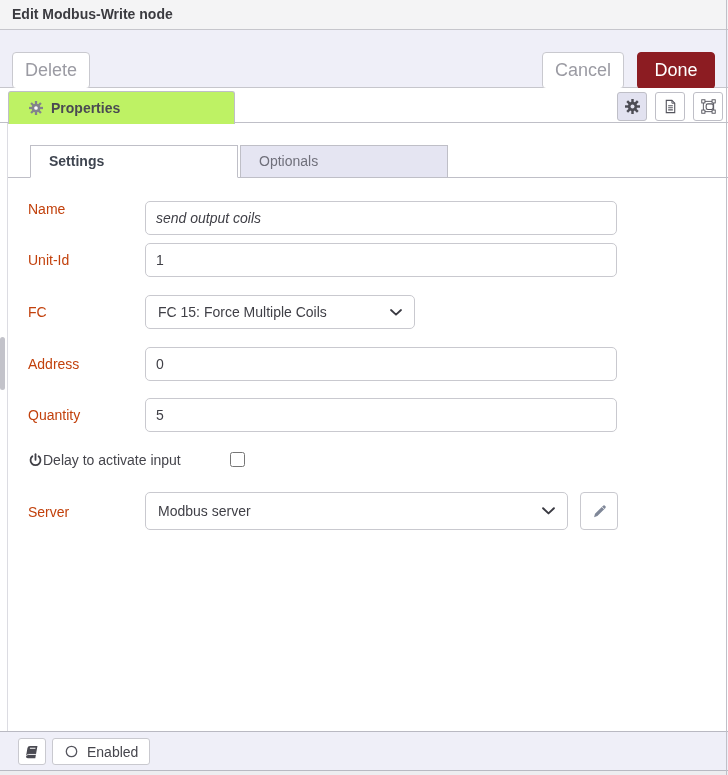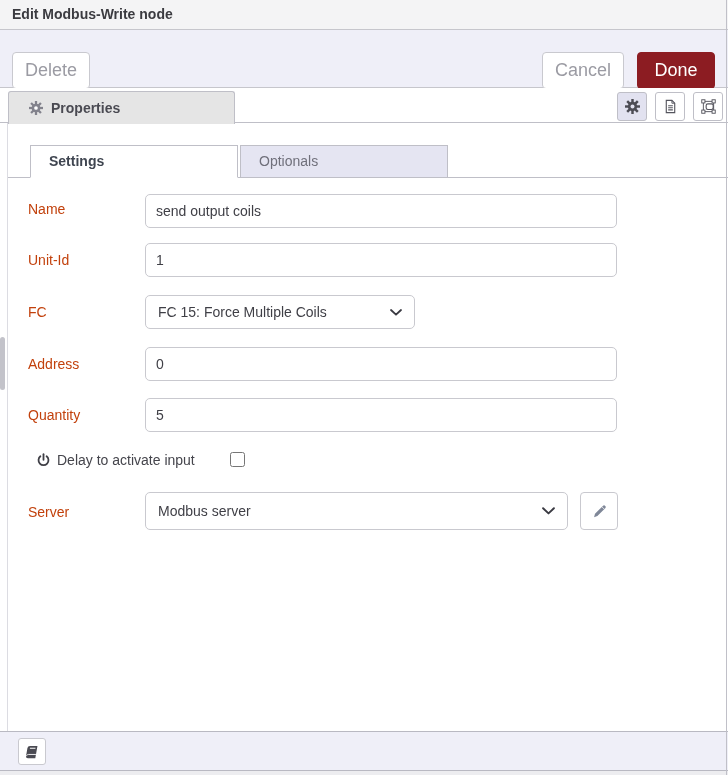--- a/index.html
+++ b/index.html
@@ -14,21 +14,21 @@
   
   .toolbar { position:absolute; top:30px; left:0; width:728px; height:58px; background:#efeff8; border-bottom:1px solid #c6c6cc; }
   .btn { position:absolute; top:11px; height:37px; background:#fff; border:1px solid #c9c9cf; border-radius:4px; font-size:18px; color:#9b9ba3; cursor:pointer; font-family:inherit;margin-top:11px; }
   .btn-delete { left:12px; width:78px; }
   .btn-cancel { left:542px; width:82px; }
   .btn-done { left:637px; width:78px; background:#8c1c22; border-color:#8c1c22; color:#fff; }
 
   
   .traybar { position:absolute; top:88px; left:0; width:728px; height:35px; background:#fff; }
   .traybar .ruler { position:absolute; left:0; bottom:0; width:728px; height:1px; background:#bfbfc7; }
-  .prop-tab { position:absolute; left:8px; top:3px; width:227px; height:33px; background:#e5e5e5; border:1px solid #bfbfc7; border-bottom:none; border-radius:3px 3px 0 0; display:flex; align-items:center; gap:8px; padding-left:20px; font-weight:bold; color:#4a4a52; z-index:2; cursor:pointer; }
+  .prop-tab { position:absolute; left:8px; top:3px; width:227px; height:33px; background:#bef264; border:1px solid #bfbfc7; border-bottom:none; border-radius:3px 3px 0 0; display:flex; align-items:center; gap:8px; padding-left:20px; font-weight:bold; color:#4a4a52; z-index:2; cursor:pointer; }
   .tray-icons { position:absolute; right:5px; top:4px; display:flex; gap:8px; z-index:2; }
   .tray-btn { width:30px; height:29px; background:#fff; border:1px solid #bfbfc7; border-radius:3px; display:flex; align-items:center; justify-content:center; cursor:pointer; }
   .tray-btn.active { background:#e2e2f0; }
 
   
   .content { position:absolute; top:123px; left:0; width:728px; height:608px; background:#fff; }
   .content .left-line { position:absolute; left:7px; top:0; width:1px; height:608px; background:#dcdce2; }
   .scroll-thumb { position:absolute; left:0; top:214px; width:5px; height:53px; background:#c3c3ca; border-radius:3px; cursor:grab; }
 
   
@@ -36,21 +36,21 @@
   .subtabs { position:absolute; left:30px; top:22px; display:flex; z-index:2; }
   .subtab { width:208px; height:33px; line-height:31px; padding-left:18px; cursor:pointer; }
   .subtab.active { background:#fff; border:1px solid #bfbfc7; border-bottom:1px solid #fff; font-weight:bold; color:#3f4550; }
   .subtab.inactive { background:#e5e5f2; border:1px solid #bfbfc7; border-bottom:none; height:32px; color:#70707b; margin-left:2px; }
 
   
   .flabel { position:absolute; left:28px; color:#c2410c; line-height:16px; }
   .finput { position:absolute; left:145px; width:472px; height:34px; border:1px solid #c9c9cf; border-radius:5px; padding:0 10px; font-size:14px; color:#3f3f46; font-family:inherit; background:#fff; }
   .fselect { position:absolute; left:145px; height:34px; border:1px solid #c9c9cf; border-radius:5px; background:#fff; display:flex; align-items:center; padding:0 12px; color:#3f3f46; cursor:pointer; }
   .fselect .sel-text { flex:1; }
-  .delay-row { position:absolute; left:36px; top:329px; display:flex; align-items:center; gap:6px; }
+  .delay-row { position:absolute; left:28px; top:329px; display:flex; align-items:center; }
   .delay-row .dlabel { color:#45454c; }
   .delay-check { position:absolute; left:230px; top:329px; width:15px; height:15px; cursor:pointer; }
   .pencil-btn { position:absolute; left:580px; top:369px; width:38px; height:38px; background:#fff; border:1px solid #c9c9cf; border-radius:4px; display:flex; align-items:center; justify-content:center; cursor:pointer; }
 
   
   .footer { position:absolute; top:731px; left:0; width:728px; height:40px; background:#efeff8; border-top:1px solid #b9b9c2; border-bottom:1px solid #b9b9c2; }
   .book-btn { position:absolute; left:18px; top:6px; width:28px; height:27px; background:#fff; border:1px solid #c9c9cf; border-radius:3px; display:flex; align-items:center; justify-content:center; cursor:pointer; }
   .enabled-btn { position:absolute; left:52px; top:6px; width:98px; height:27px; background:#fff; border:1px solid #c9c9cf; border-radius:3px; display:flex; align-items:center; gap:9px; padding:0 12px; cursor:pointer; color:#45454c; font-size:14px; font-family:inherit; }
   .bottom-strip { position:absolute; top:771px; left:0; width:728px; height:4px; background:#ededf0; }
 
@@ -135,21 +135,21 @@
     <div class="subtabs">
       <div class="subtab active">
         <span>Settings</span>
       </div>
       <div class="subtab inactive">
         <span>Optionals</span>
       </div>
     </div>
 
     <label class="flabel" style="top:78px;">Name</label>
-    <input class="finput" style="top: 71px;" type="text" value="send output coils">
+    <input class="finput" style="top: 78px; font-style: italic;" type="text" value="send output coils">
 
     <label class="flabel" style="top:129px;">Unit-Id</label>
     <input class="finput" style="top: 120px;" type="text" value="1">
 
     <label class="flabel" style="top:181px;">FC</label>
     <div class="fselect" style="top:172px; width:270px;">
       <span class="sel-text">FC 15: Force Multiple Coils</span>
       <span>
         <svg viewBox="0 0 12 7" width="12" height="7" fill="none" stroke="#3a3a42" stroke-width="1.8" stroke-linecap="round" stroke-linejoin="round">
             <polyline points="1,1 6,5.7 11,1"></polyline>
@@ -196,17 +196,25 @@
   <div class="footer">
     <button class="book-btn">
       <span style="transform:skewX(-10deg);">
         <svg viewBox="0 0 16 16" width="14" height="14">
           <path d="M4.5 1H13v14H4.5A2.5 2.5 0 0 1 2 12.5v-9A2.5 2.5 0 0 1 4.5 1z" fill="#4a4a52"></path>
           <path d="M2.5 12.5c0-1 .9-1.7 2-1.7H13" stroke="#fff" stroke-width="1" fill="none"></path>
           <rect x="4.8" y="3" width="6.4" height="1.2" fill="#fff"></rect>
         </svg>
       </span>
     </button>
+    <button class="enabled-btn">
+      <span>
+        <svg viewBox="0 0 14 14" width="13" height="13">
+            <circle cx="7" cy="7" r="5.6" fill="none" stroke="#55555e" stroke-width="1.4"></circle>
+          </svg>
+      </span>
+      <span>Enabled</span>
+    </button>
   </div>
   <div class="bottom-strip"></div>
 
   <div class="right-edge"></div>
 </div>
 
 </body></html>

